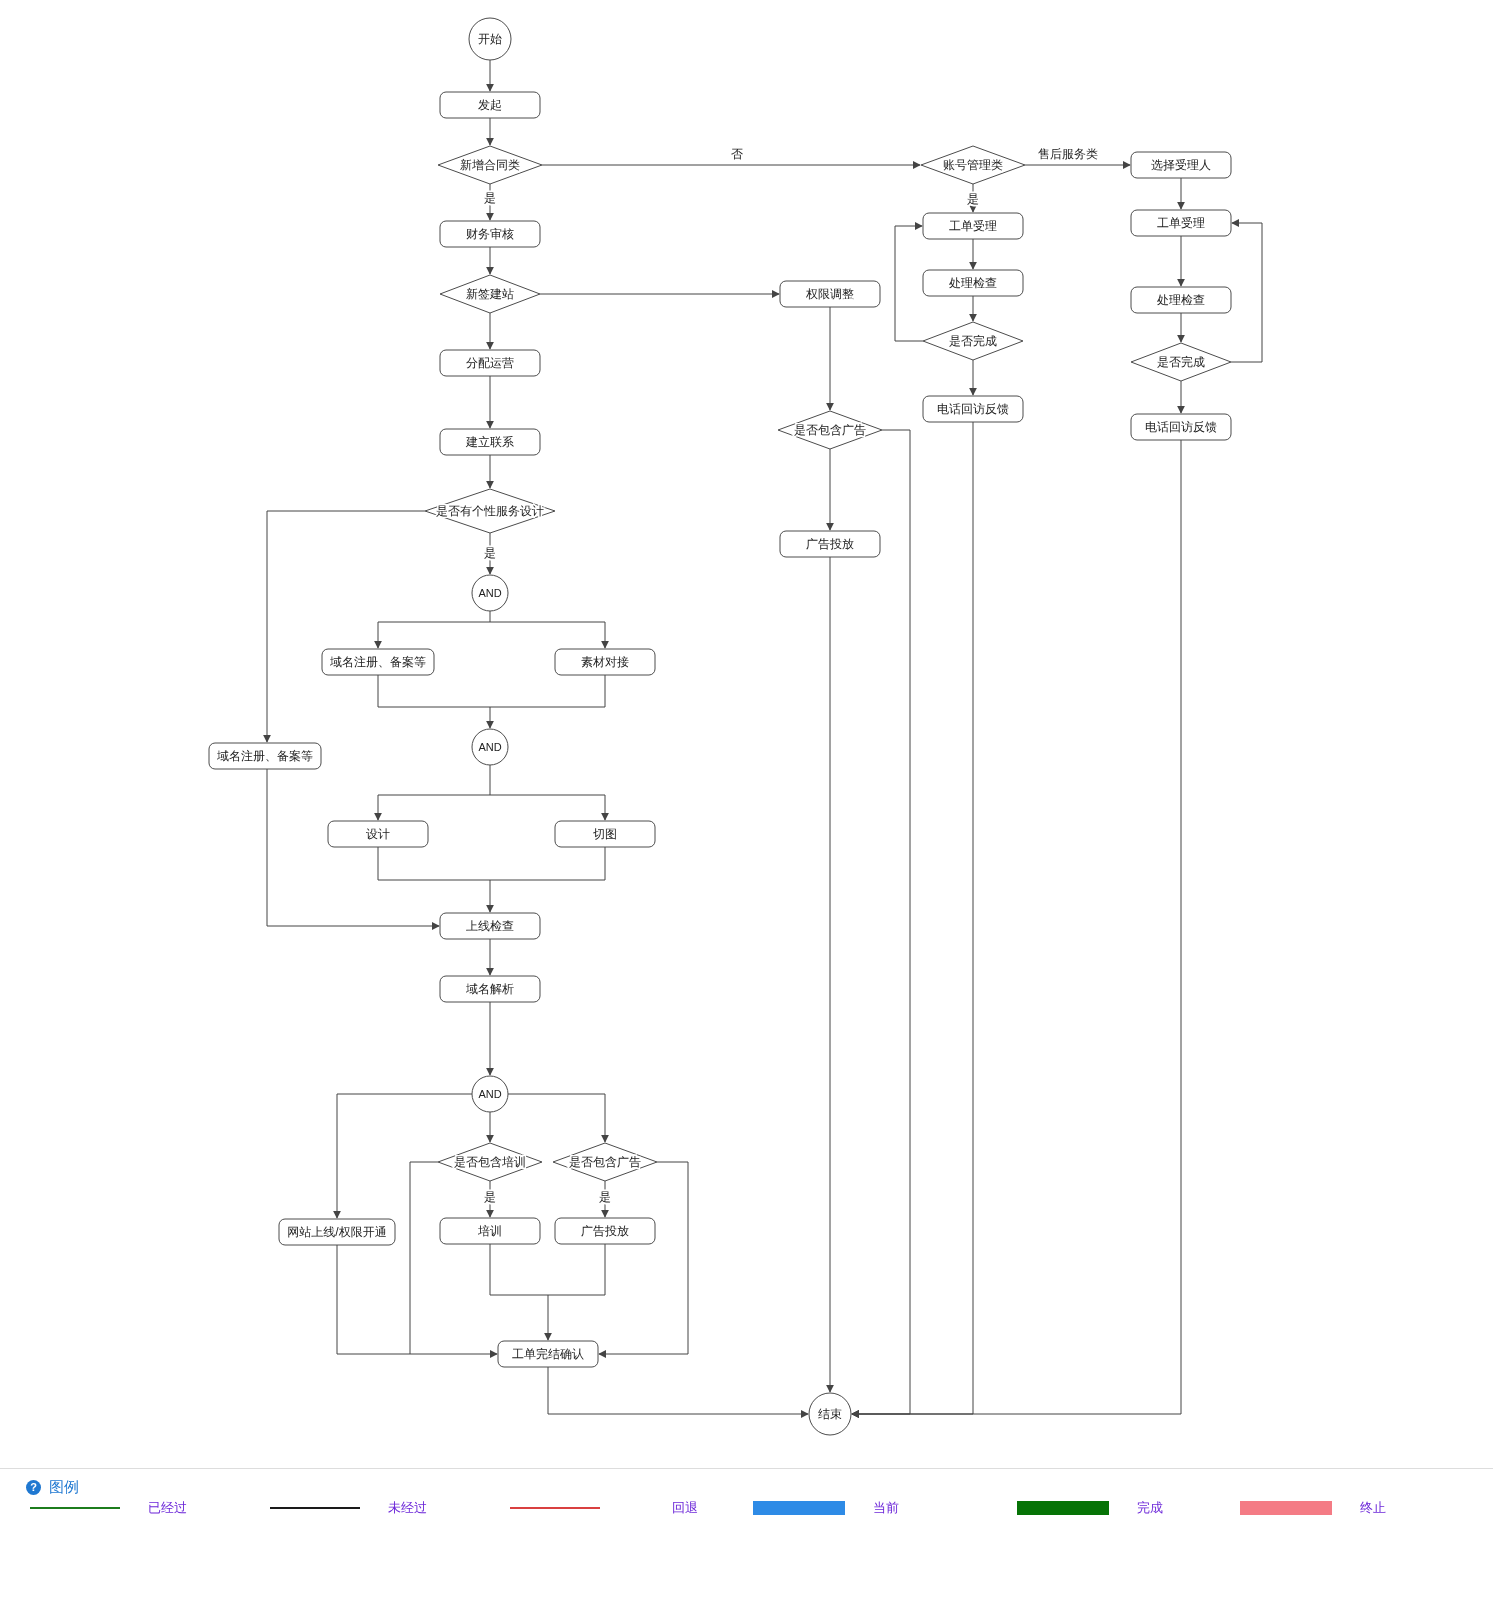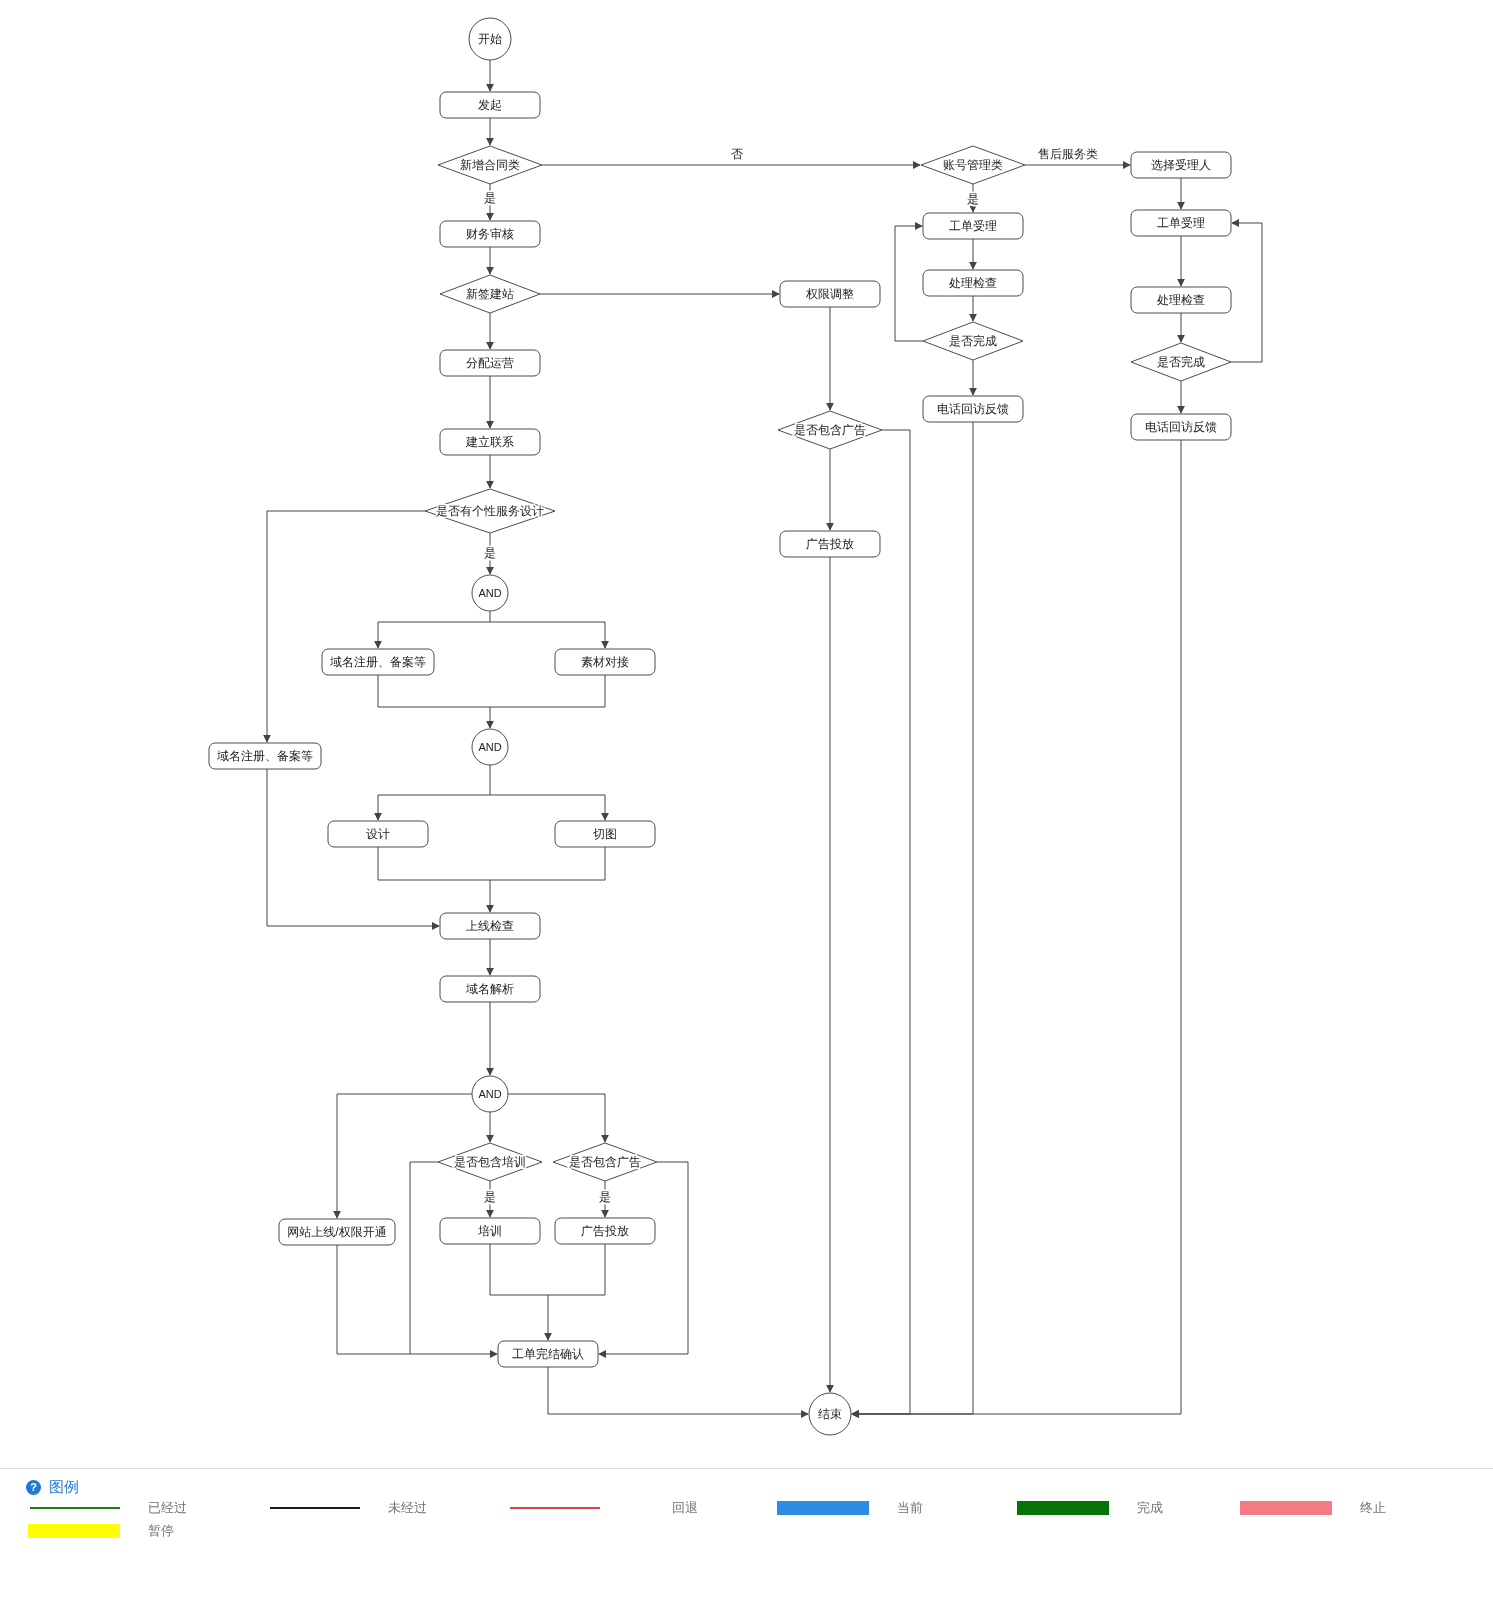--- a/index.html
+++ b/index.html
@@ -13,21 +13,21 @@
   .legend-header{position:absolute;top:9px;left:26px;display:flex;align-items:center;gap:8px;}
   .help-icon{width:15px;height:15px;border-radius:50%;background:#1f78d1;color:#ffffff;font-size:11px;font-weight:bold;display:flex;align-items:center;justify-content:center;cursor:pointer;line-height:1;}
   .legend-title{color:#1f78d1;font-size:15px;}
   .legend-row{position:absolute;left:0;width:100%;height:18px;}
   #legend-row-0{top:30px;}
   #legend-row-1{top:53px;}
   .legend-item{position:absolute;top:0;display:flex;align-items:center;height:18px;}
   .swatch{display:inline-block;flex:0 0 auto;}
   .swatch.line{width:90px;height:2px;}
   .swatch.box{width:92px;height:14px;}
-  .legend-label{margin-left:28px;font-size:13px;color:#737373;white-space:nowrap;}
+  .legend-label{margin-left:28px;font-size:13px;color:#6d28d9;white-space:nowrap;}
   svg text{font-family:"Liberation Sans",sans-serif;}
 </style>
 </head>
 <body>
 
 <div class="page">
   <svg id="flowchart" width="1493" height="1468" viewBox="0 0 1493 1468" xmlns="http://www.w3.org/2000/svg">
       <defs>
         <marker id="arrow" viewBox="0 0 10 10" refX="9" refY="5" markerWidth="8" markerHeight="8" orient="auto-start-reverse">
           <path d="M0,0 L10,5 L0,10 z" fill="#444444"></path>
@@ -259,33 +259,27 @@
           <span class="legend-label">已经过</span>
         </div>
         <div class="legend-item" style="left: 270px;">
           <span class="swatch line" style="background: rgb(26, 26, 26);"></span>
           <span class="legend-label">未经过</span>
         </div>
         <div class="legend-item" style="left: 510px; gap: 44px;">
           <span class="swatch line" style="background: rgb(217, 64, 64);"></span>
           <span class="legend-label">回退</span>
         </div>
-        <div class="legend-item" style="left: 777px;">
+        <div class="legend-item" style="left: 753px;">
           <span class="swatch box" style="background: rgb(46, 139, 230);"></span>
           <span class="legend-label">当前</span>
         </div>
         <div class="legend-item" style="left: 1017px; justify-content: flex-end;">
           <span class="swatch box" style="background: rgb(6, 115, 6);"></span>
           <span class="legend-label">完成</span>
         </div>
         <div class="legend-item" style="left: 1240px;">
           <span class="swatch box" style="background: rgb(244, 123, 133);"></span>
           <span class="legend-label">终止</span>
-        </div>
-      </div>
-    <div class="legend-row" id="legend-row-1">
-        <div class="legend-item" style="left: 28px;">
-          <span class="swatch box" style="background: rgb(255, 255, 0);"></span>
-          <span class="legend-label">暂停</span>
         </div>
       </div>
   </div>
 </div>
 
 </body></html>

